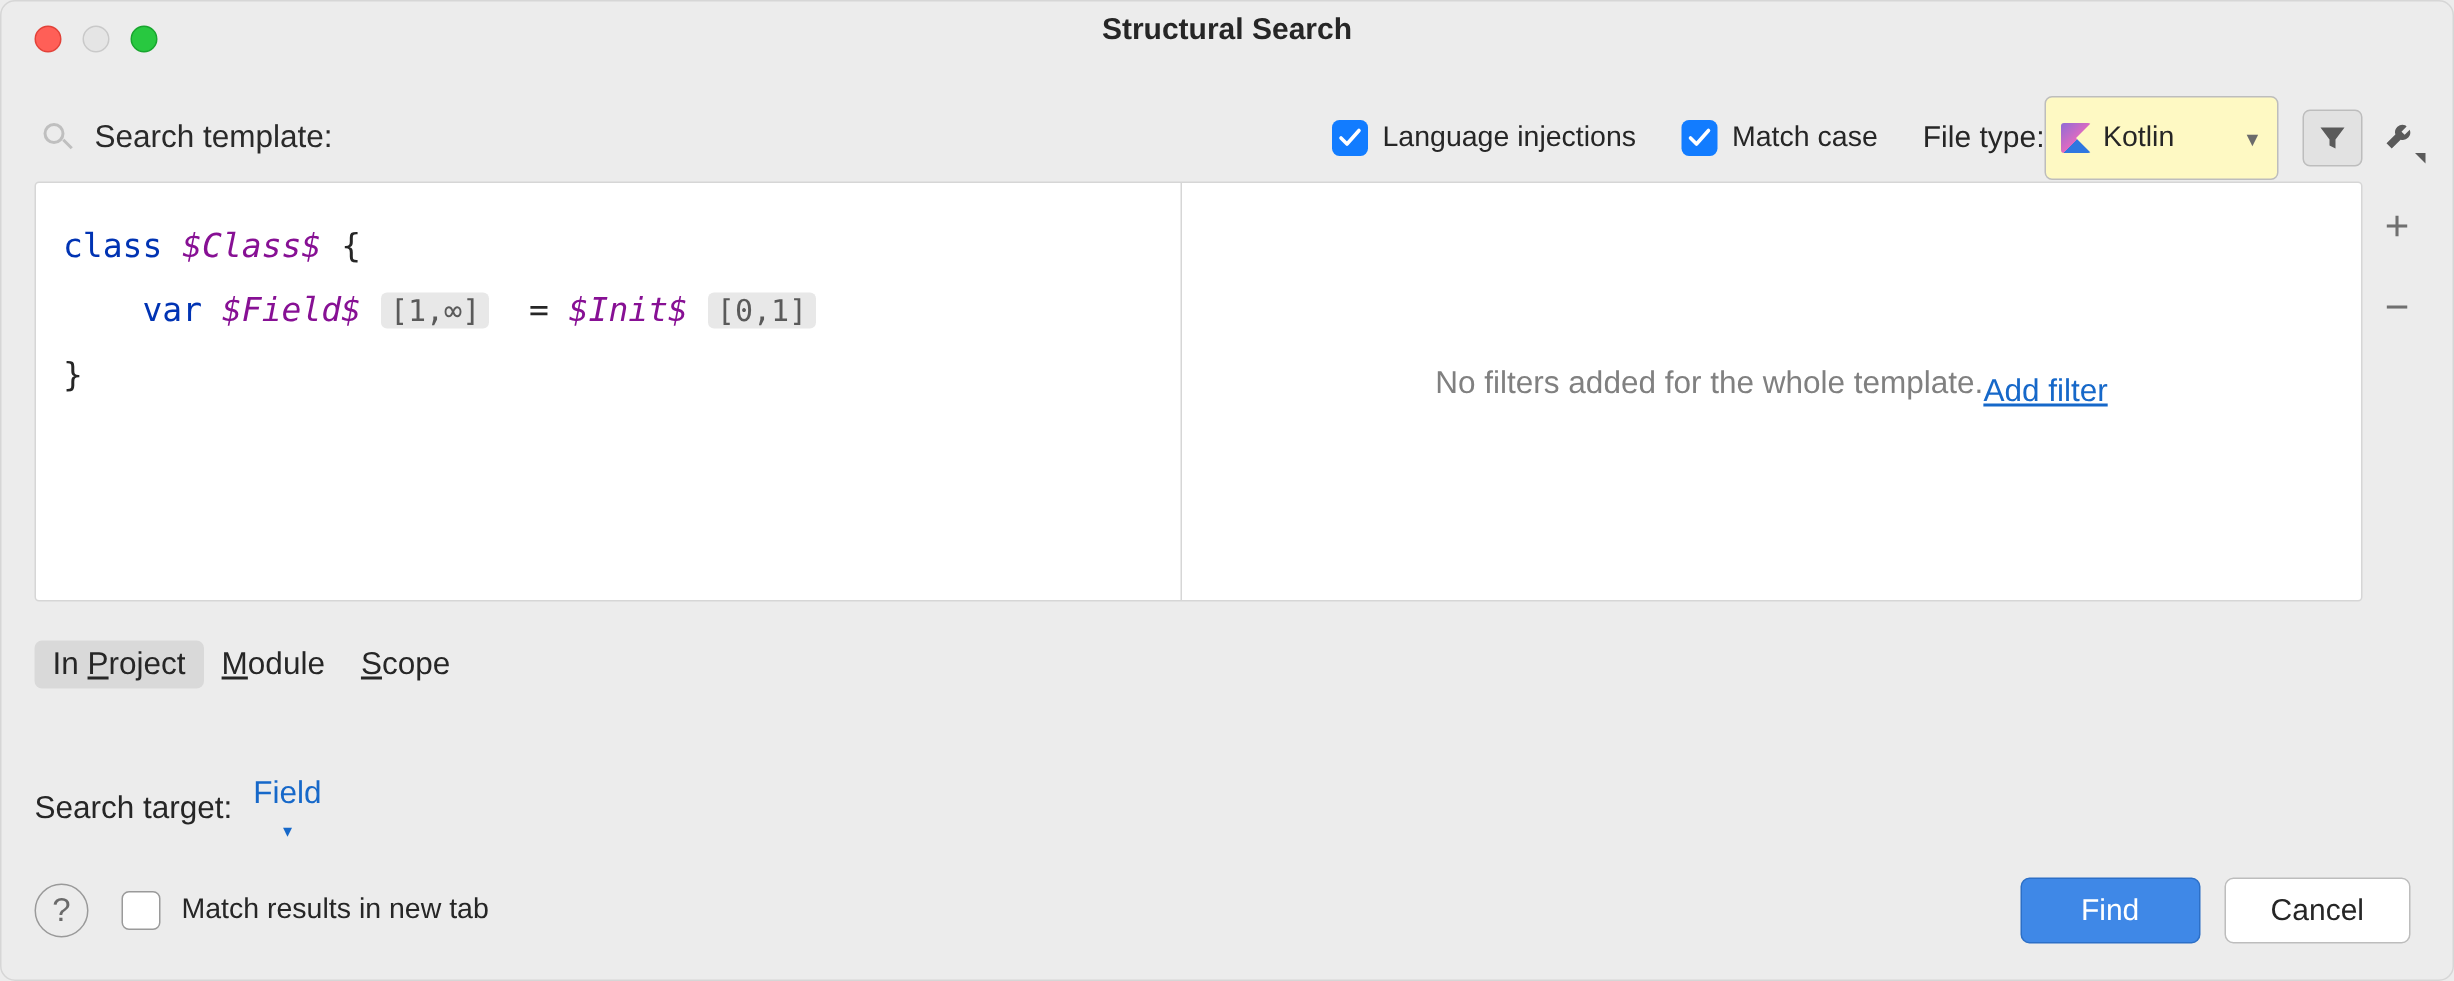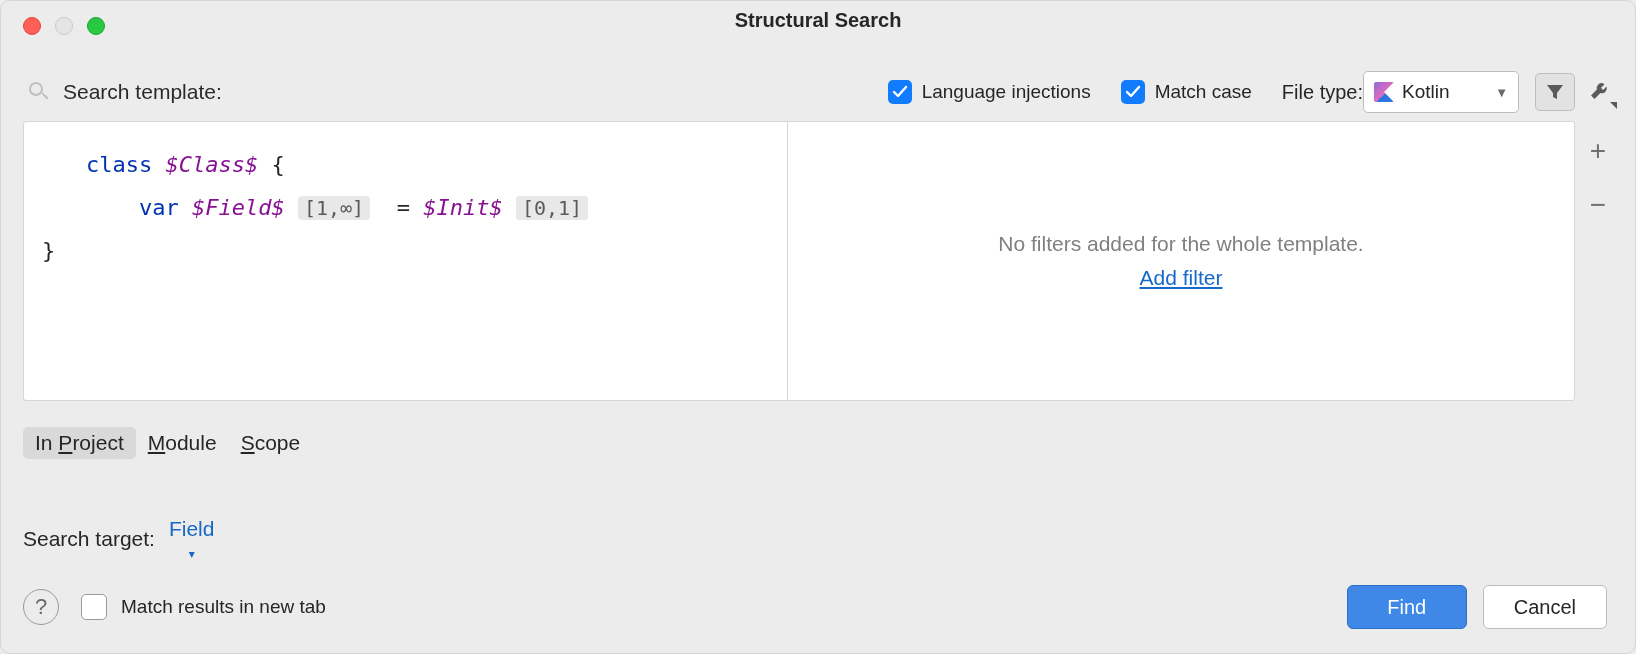--- a/index.html
+++ b/index.html
@@ -48,22 +48,22 @@
   .spacer{flex:1;}
   .check{display:inline-flex;align-items:center;margin-right:30px;}
   .chkbox{
     width:24px;height:24px;border-radius:5px;background:var(--blue-check);
     margin-right:10px;display:flex;align-items:center;justify-content:center;
   }
   .chkbox svg{width:16px;height:16px;}
   .ftlabel{font-size:20px;text-align:center;}
   .ftselect{
     display:inline-flex;align-items:center;
-    height:42px;border:1px solid var(--border);border-radius:5px;
-    background:#ffffff;padding:0 10px;min-width:156px;margin-right:16px;
+    height:56px;border:1px solid var(--border);border-radius:5px;
+    background:#fef9c3;padding:0 10px;min-width:156px;margin-right:16px;
   }
   .kt-icon{width:20px;height:20px;margin-right:8px;position:relative;}
   .kt-icon::before{content:"";position:absolute;inset:0;
     background:
       linear-gradient(135deg,#8f6bd6 0%,#e06bc0 55%,#2f77e0 55%,#2f77e0 100%);
     clip-path:polygon(0 0,100% 0,50% 50%,100% 100%,0 100%);
     border-radius:2px;}
   .ftselect .arrow{margin-left:auto;color:#6b6b6b;font-size:13px;}
   .iconbtn{
     width:40px;height:38px;border:1px solid var(--border);border-radius:5px;
@@ -71,24 +71,24 @@
   }
   .wrench{width:30px;height:30px;display:inline-flex;align-items:center;justify-content:center;color:#5a5a5a;position:relative;}
   .wrench .tri{position:absolute;right:-2px;bottom:-2px;width:0;height:0;border-left:7px solid transparent;border-top:7px solid #5a5a5a;}
   
   .panes{
     position:absolute;top:120px;left:22px;right:60px;height:280px;
     display:flex;border:1px solid var(--border-light);border-radius:3px;background:var(--panel);
   }
   .left{flex:0 0 764px;border-right:1px solid var(--border-light);padding:22px 18px;
     font-family:Menlo,Consolas,monospace;font-size:22px;line-height:1.95;white-space:pre;}
-  .kw{color:var(--kw);margin-left:44px;}
+  .kw{color:var(--kw);}
   .vr{color:var(--var);font-style:italic;}
   .hint{background:var(--hl);border-radius:4px;padding:0 6px;color:#5a5a5a;font-size:20px;font-style:normal;}
-  .right{flex:1;display:flex;flex-direction:column;align-items:center;justify-content:center;color:var(--muted);}
+  .right{flex:1;display:flex;flex-direction:row;align-items:center;justify-content:center;color:var(--muted);}
   .right .msg{font-size:21px;margin-bottom:10px;}
   .right a{color:var(--link);text-decoration:underline;font-size:21px;}
   .sidebtns{
     position:absolute;top:120px;right:20px;width:34px;height:280px;
     display:flex;flex-direction:column;align-items:center;padding-top:16px;gap:26px;
     color:#707070;font-size:28px;font-weight:300;
   }
   .sidebtns div{cursor:default;line-height:1;}
   
   .scopes{position:absolute;top:426px;left:22px;display:flex;gap:0;}

